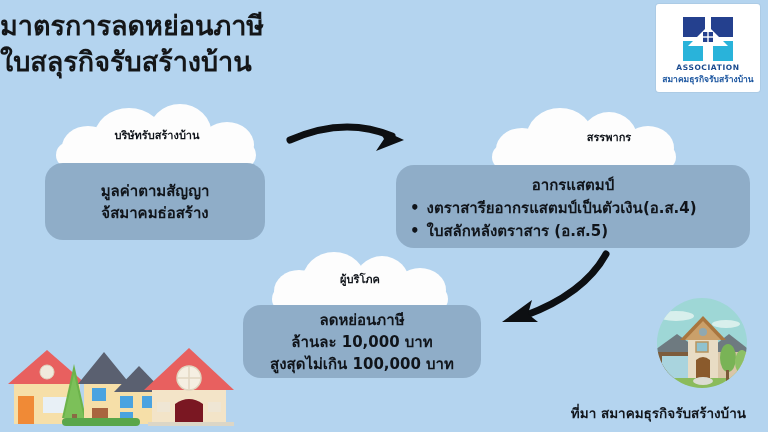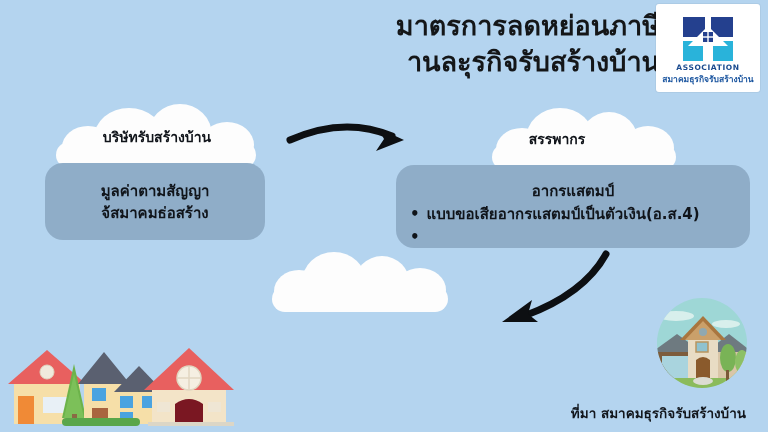--- a/index.html
+++ b/index.html
@@ -24,21 +24,21 @@
     background: #b4d4ef;
     overflow: hidden;
   }
 
   
   #title-block {
     position: absolute;
     left: 0;
     top: 8px;
     width: 660px;
-    text-align: right;
+    text-align: left;
     z-index: 8;
   }
   .title-line {
     font-family: "DejaVu Sans", sans-serif;
     font-weight: bold;
     font-size: 27px;
     line-height: 36px;
     color: #141618;
     letter-spacing: 0px;
     white-space: nowrap;
@@ -137,21 +137,21 @@
   }
   .bullet-dot {
     font-size: 15px;
     line-height: 23px;
   }
 
   
   .cloud-label {
     position: absolute;
     z-index: 6;
-    font-size: 14px;
+    font-size: 11px;
     font-weight: bold;
     color: #10141a;
     white-space: nowrap;
     text-align: center;
   }
 
   
   .arrow-svg {
     position: absolute;
     z-index: 7;
@@ -274,21 +274,21 @@
         <ellipse cx="78" cy="62" rx="8" ry="14" fill="#79b356"></ellipse>
         <rect x="76" y="74" width="3" height="12" fill="#7a5a38"></rect>
         <ellipse cx="92" cy="66" rx="7" ry="12" fill="#8cc065"></ellipse>
         <rect x="90" y="76" width="3" height="10" fill="#7a5a38"></rect>
       </g>
     </svg>
   </div>
 
   <div id="title-block">
     <div class="title-line">มาตรการลดหย่อนภาษี</div>
-    <div class="title-line">านละุรกิจรับสร้างบ้าน</div>
+    <div class="title-line">ใบสลุรกิจรับสร้างบ้าน</div>
   </div>
 
   <div id="logo-card">
     <div id="logo-mark">
       <svg width="54" height="46" viewBox="0 0 54 46">
         <rect x="2" y="1" width="22" height="20" fill="#24408e"></rect>
         <rect x="30" y="1" width="22" height="20" fill="#24408e"></rect>
         <rect x="2" y="25" width="22" height="20" fill="#29b3da"></rect>
         <rect x="30" y="25" width="22" height="20" fill="#29b3da"></rect>
         <polygon points="27,10 7,30 47,30" fill="#ffffff"></polygon>
@@ -321,44 +321,51 @@
     <polygon points="118,28 92,16 98,27 90,39" fill="#0d0f12"></polygon>
   </svg>
 
   <div class="cloud" style="left:490px; top:106px; width:190px; height:62px;">
     <div class="puff" style="left:6px; top:22px; width:52px; height:42px;"></div>
     <div class="puff" style="left:36px; top:2px; width:68px; height:62px;"></div>
     <div class="puff" style="left:90px; top:6px; width:58px; height:58px;"></div>
     <div class="puff" style="left:132px; top:20px; width:52px; height:44px;"></div>
     <div class="base" style="left:2px; top:38px; width:184px; height:26px;"></div>
   </div>
-  <div class="cloud-label" style="left:462px; top:128px; width:190px;">สรรพากร</div>
-
-  <div class="info-box" style="left:396px; top:165px; width:354px; height:83px; justify-content:flex-start; padding-top:16px;">
+  <div class="cloud-label" style="left:514px; top:128px; width:190px;">สรรพากร</div>
+
+  <div class="info-box" style="left:396px; top:165px; width:354px; height:83px; justify-content:flex-start; padding-top:10px;">
     <div class="box-heading">อากรแสตมป์</div>
     <ul class="bullet-list" style="align-self:flex-start; margin-left:14px;">
       <li class="bullet-item">
         <span class="bullet-dot">•</span>
-        <span>แบบขอเสียอากรแสตมป์เป็นตัวเงิน(อ.ส.4)</span>
+        <span>งตราสารียอากรแสตมป์เป็นตัวเงิน(อ.ส.4)</span>
       </li>
       <li class="bullet-item">
         <span class="bullet-dot">•</span>
+        <span>ใบสลักหลังตราสาร (อ.ส.5)</span>
       </li>
     </ul>
   </div>
 
   <svg class="arrow-svg" style="left:488px; top:248px;" width="136" height="86" viewBox="0 0 136 86">
     <path d="M118 6 Q96 46 36 68" stroke="#0d0f12" stroke-width="7" fill="none" stroke-linecap="round"></path>
     <polygon points="14,74 44,52 40,66 50,74" fill="#0d0f12"></polygon>
   </svg>
 
   <div class="cloud" style="left:270px; top:250px; width:180px; height:60px;">
     <div class="puff" style="left:4px; top:20px; width:50px; height:42px;"></div>
     <div class="puff" style="left:32px; top:2px; width:64px; height:60px;"></div>
     <div class="puff" style="left:84px; top:6px; width:56px; height:56px;"></div>
     <div class="puff" style="left:124px; top:18px; width:52px; height:44px;"></div>
     <div class="base" style="left:2px; top:36px; width:176px; height:26px;"></div>
   </div>
-
+  <div class="cloud-label" style="left:270px; top:270px; width:180px;">ผู้บริโภค</div>
+
+  <div class="info-box" style="left:243px; top:305px; width:238px; height:73px;">
+    <div class="box-line">ลดหย่อนภาษี</div>
+    <div class="box-line">ล้านละ 10,000 บาท</div>
+    <div class="box-line">สูงสุดไม่เกิน 100,000 บาท</div>
+  </div>
 
   <div id="credit">ที่มา สมาคมธุรกิจรับสร้างบ้าน</div>
 
 </div>
 
 </body></html>

